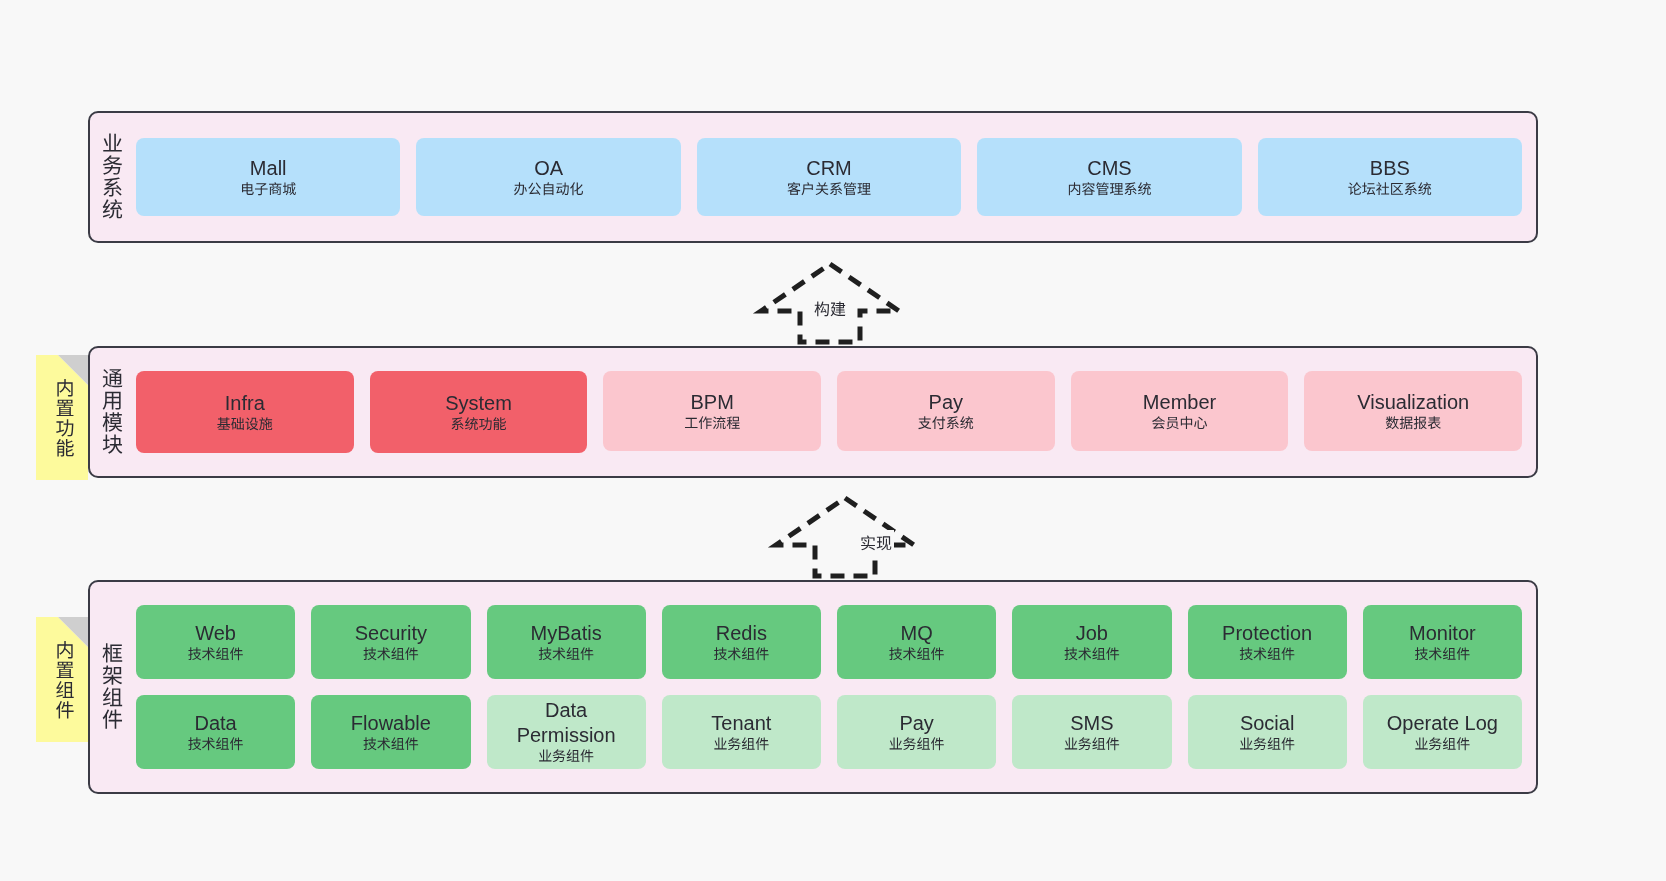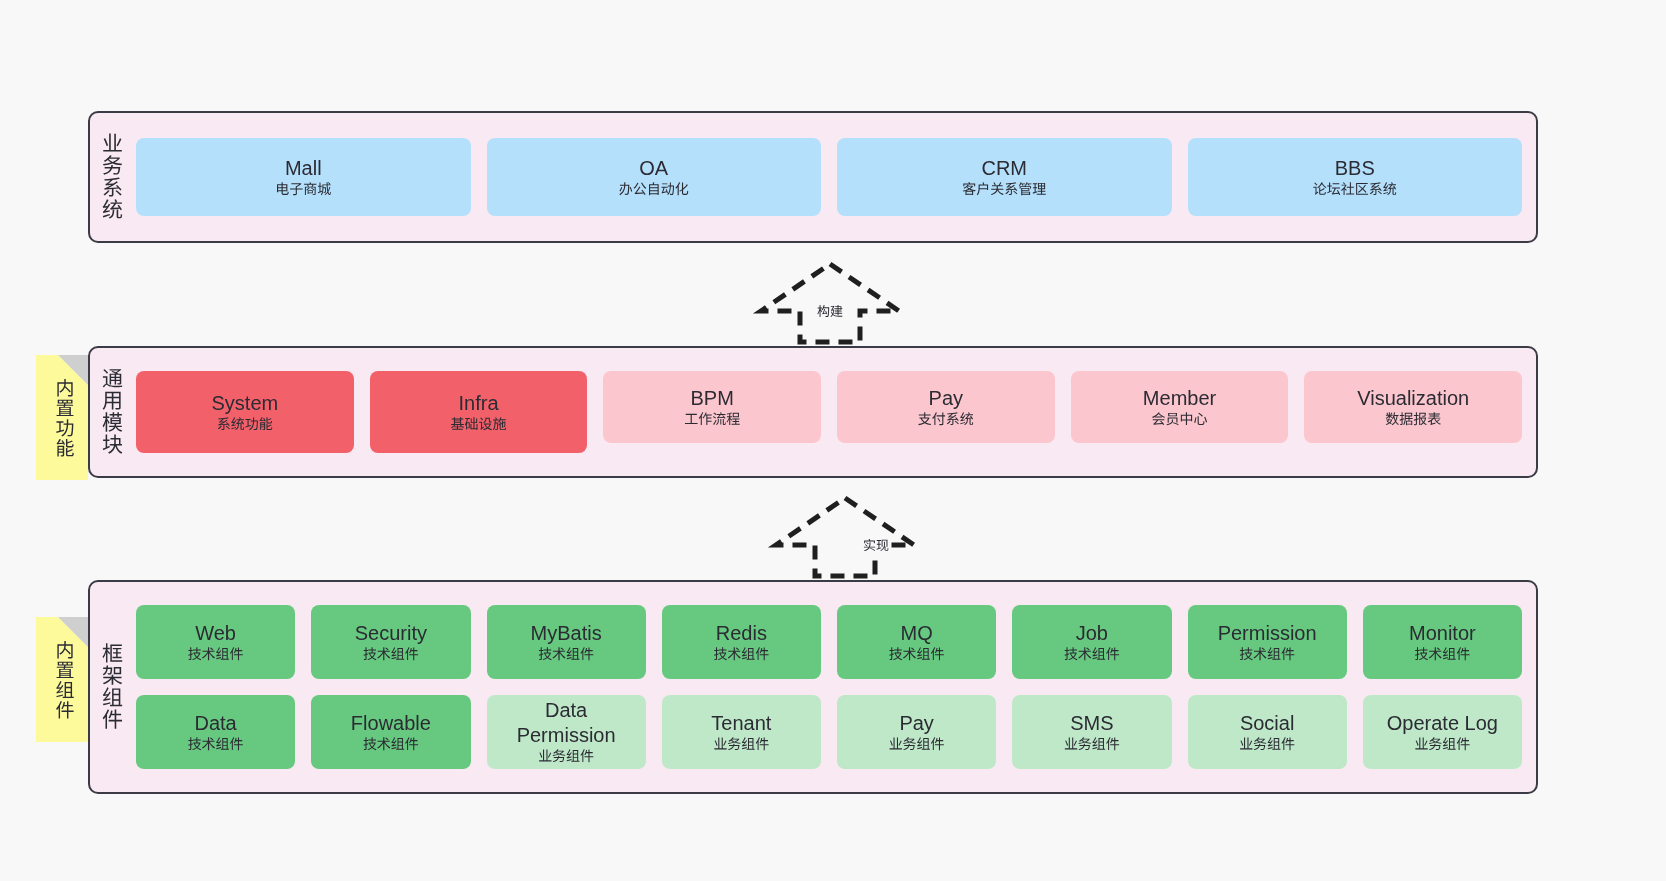--- a/index.html
+++ b/index.html
@@ -80,21 +80,21 @@
     white-space: normal;
   }
   .card .t2 {
     font-size: 14px;
     line-height: 1.25;
     color: #2b2b33;
     margin-top: 1px;
   }
   .card.blue   { background: #b5e0fb; height: 78px; }
   .card.redd   { background: #f2606a; height: 82px; }
-  .card.pink   { background: #fbc6ce; height: 72px; }
+  .card.pink   { background: #fbc6ce; height: 80px; }
   .card.green  { background: #66c97f; height: 74px; }
   .card.lgreen { background: #bfe8c9; height: 74px; }
 
   
   .note {
     position: absolute;
     box-sizing: border-box;
     background: #fdfa9c;
     display: flex;
     align-items: center;
@@ -130,21 +130,21 @@
   
   .connector {
     position: absolute;
   }
   .connector svg { display: block; overflow: visible; }
   .connector .clabel {
     position: absolute;
     left: 50%;
     transform: translateX(-50%);
     bottom: 4px;
-    font-size: 13px;
+    font-size: 16px;
     color: #2b2b33;
     background: #f8f8f8;
     padding: 0 2px;
     white-space: nowrap;
   }
 </style>
 </head>
 <body>
 
 <div id="canvas">
@@ -157,20 +157,24 @@
           <span class="t1">Mall</span>
           <span class="t2">电子商城</span>
         </div>
         <div class="card blue">
           <span class="t1">OA</span>
           <span class="t2">办公自动化</span>
         </div>
         <div class="card blue">
           <span class="t1">CRM</span>
           <span class="t2">客户关系管理</span>
+        </div>
+        <div class="card blue">
+          <span class="t1">CMS</span>
+          <span class="t2">内容管理系统</span>
         </div>
         <div class="card blue">
           <span class="t1">BBS</span>
           <span class="t2">论坛社区系统</span>
         </div>
       </div>
     </div>
   </div>
 
   <div class="connector" id="connector-build" style="left:755px; top:258px; width:150px; height:88px;">
@@ -184,26 +188,26 @@
     <span class="noteclip"></span>
     <span class="fold"></span>
     <span>内置功能</span>
   </div>
 
   <div class="layer" id="layer-common-modules" style="left:88px; top:346px; width:1450px; height:132px;">
     <div class="layer-title">通用模块</div>
     <div class="layer-body">
       <div class="row">
         <div class="card redd">
+          <span class="t1">Infra</span>
+          <span class="t2">基础设施</span>
+        </div>
+        <div class="card redd">
           <span class="t1">System</span>
           <span class="t2">系统功能</span>
-        </div>
-        <div class="card redd">
-          <span class="t1">Infra</span>
-          <span class="t2">基础设施</span>
         </div>
         <div class="card pink">
           <span class="t1">BPM</span>
           <span class="t2">工作流程</span>
         </div>
         <div class="card pink">
           <span class="t1">Pay</span>
           <span class="t2">支付系统</span>
         </div>
         <div class="card pink">
@@ -254,21 +258,21 @@
         </div>
         <div class="card green">
           <span class="t1">MQ</span>
           <span class="t2">技术组件</span>
         </div>
         <div class="card green">
           <span class="t1">Job</span>
           <span class="t2">技术组件</span>
         </div>
         <div class="card green">
-          <span class="t1">Permission</span>
+          <span class="t1">Protection</span>
           <span class="t2">技术组件</span>
         </div>
         <div class="card green">
           <span class="t1">Monitor</span>
           <span class="t2">技术组件</span>
         </div>
       </div>
 
       <div class="row">
         <div class="card green">

